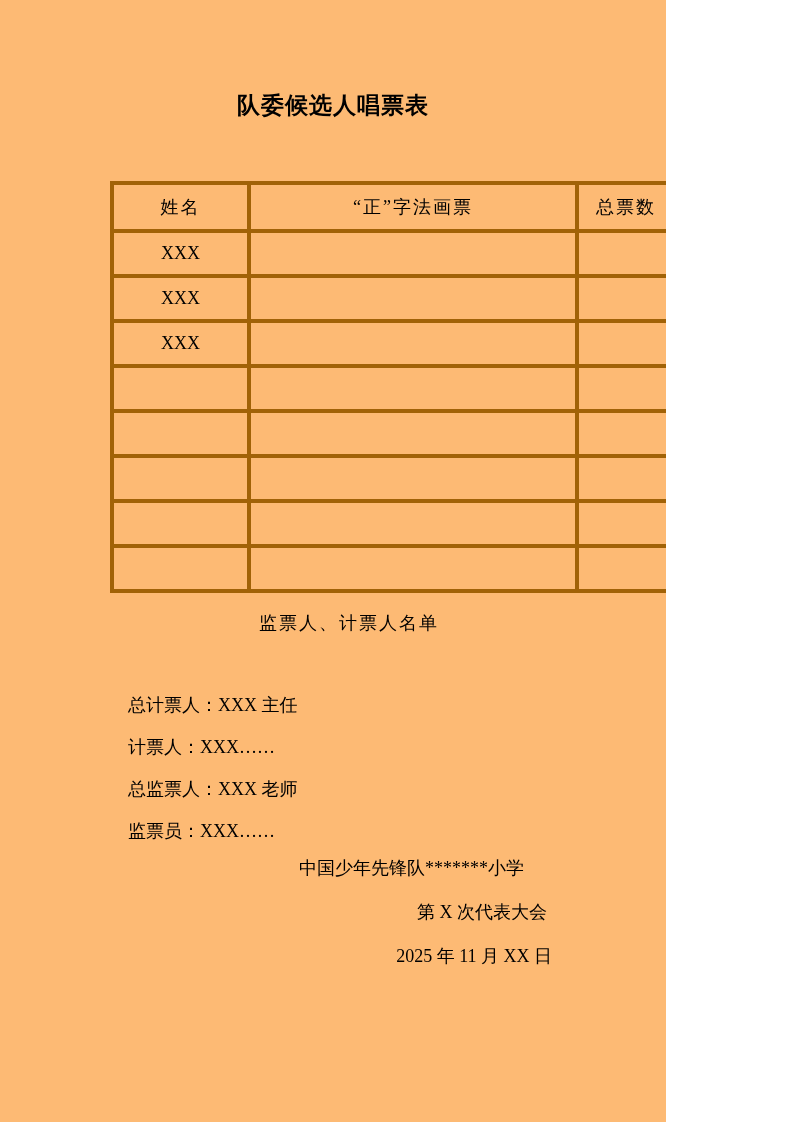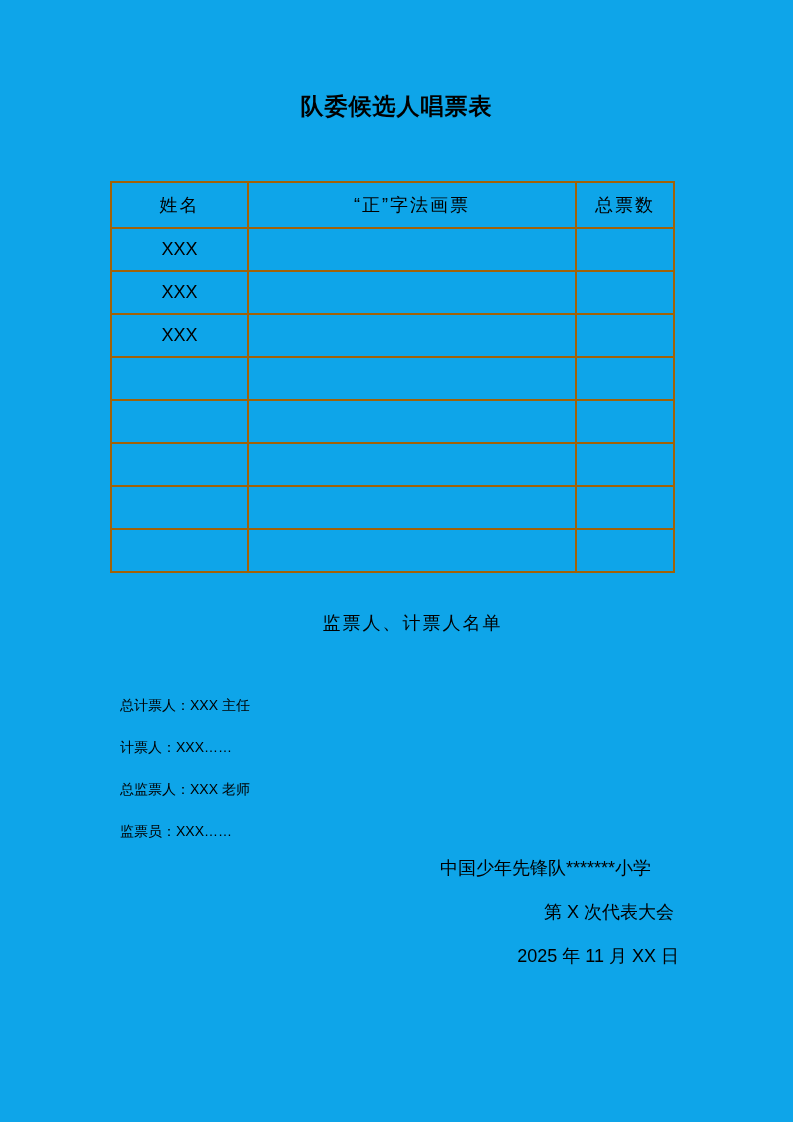--- a/index.html
+++ b/index.html
@@ -1,51 +1,51 @@
 <!DOCTYPE html>
 <html><head>
 <meta charset="utf-8">
 <style>
   html,body { margin:0; padding:0; background:#ffffff; }
   .page {
-    position:relative; width:793px; height:1122px; background:#0ea5e9;
-    font-family:Liberation Sans, sans-serif; color:#000000;
+    position:relative; width:666px; height:1122px; background:#fdba74;
+    font-family:Liberation Serif, serif; color:#000000;
     overflow:hidden;
   }
   .doc-title {
     position:absolute; top:92px; left:0; width:100%;
     text-align:center; font-size:23px; font-weight:bold; line-height:28px;
     letter-spacing:1px; margin:0;
   }
   .labels-row { position:absolute; top:147px; left:0; width:100%; height:22px; font-size:18px; line-height:22px; }
   .label-supervisor { position:absolute; left:120px; }
   .label-teller { position:absolute; left:530px; }
 
   table.tally {
     position:absolute; left:110px; top:181px;
     border-collapse:collapse; table-layout:fixed;
     border:2px solid #000000; width:563px;
   }
   table.tally th, table.tally td {
-    border:2px solid #a16207; padding:0;
+    border:4px solid #a16207; padding:0;
     font-size:18px; font-weight:normal; text-align:center; vertical-align:middle;
   }
   table.tally thead th { height:44px; letter-spacing:2px; }
   table.tally tbody td { height:41px; }
   td.cell-name { font-size:17px; }
 
   .roster-heading {
     position:absolute; top:612px; left:16px; width:100%;
     text-align:center; font-size:18px; line-height:22px; letter-spacing:2px;
   }
   .roster-subheading {
     position:absolute; top:655px; left:0; width:100%;
     text-align:center; font-size:18px; line-height:22px;
   }
-  .roster-line { position:absolute; left:120px; font-size:14px; line-height:22px; }
+  .roster-line { position:absolute; left:128px; font-size:18px; line-height:22px; }
   .roster-line-0 { top:694px; }
   .roster-line-1 { top:736px; }
   .roster-line-2 { top:778px; }
   .roster-line-3 { top:820px; }
 
   .sig-line { position:absolute; left:0; text-align:right; font-size:18px; line-height:22px; }
   .sig-line-org  { top:857px; right:142px; }
   .sig-line-sess { top:901px; right:119px; }
   .sig-line-date { top:945px; right:114px; }
 </style>

